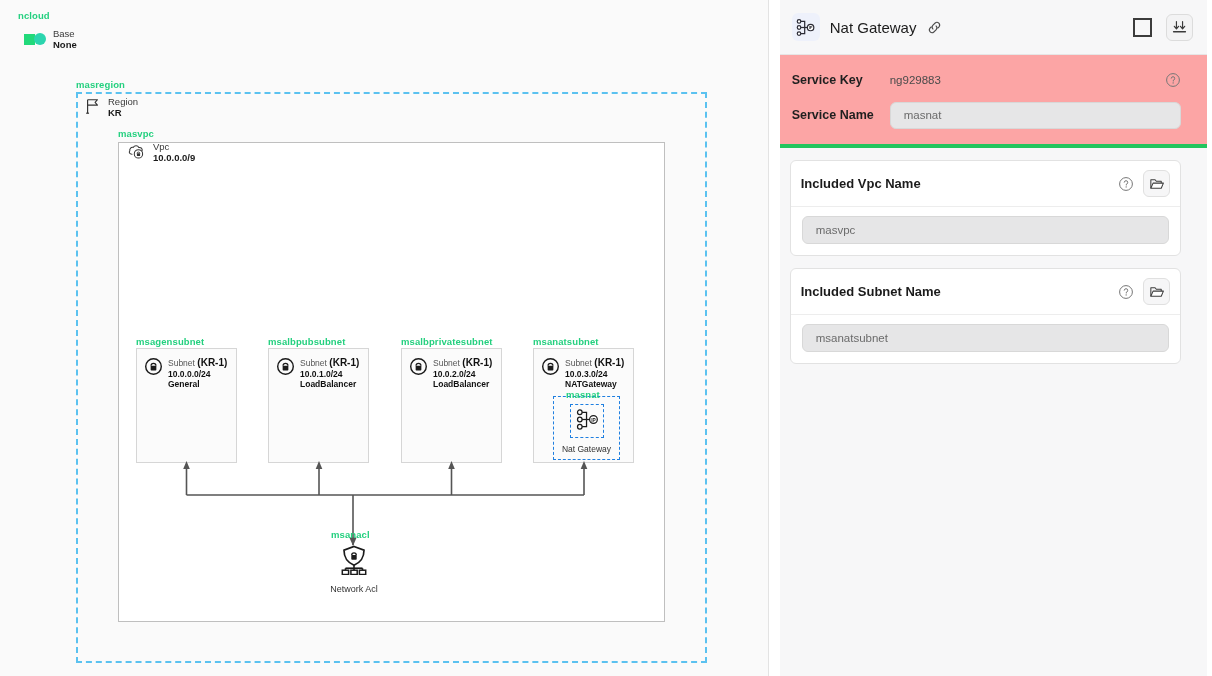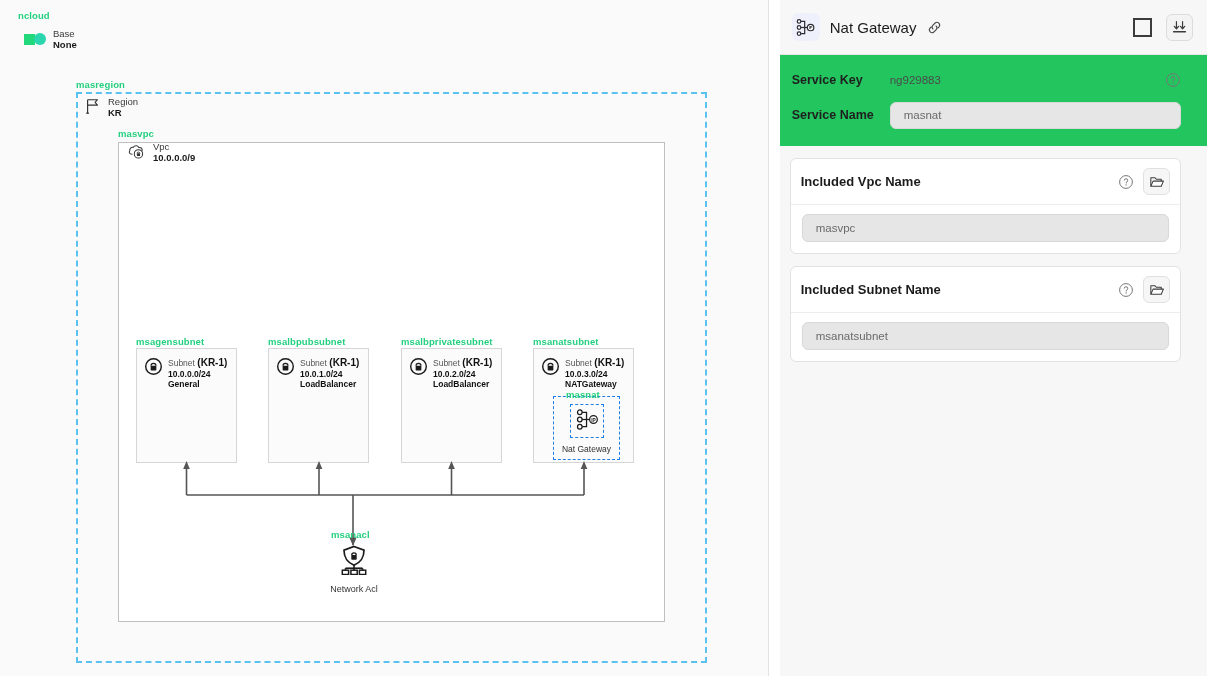--- a/index.html
+++ b/index.html
@@ -120,21 +120,21 @@
     width: 19px; height: 19px; border: 2px solid #3c3c3c; background: transparent;
     margin-right: 14px; flex: none; cursor: pointer;
   }
   #dl-btn {
     width: 27px; height: 27px; border: 1px solid #dcdcdc; border-radius: 6px;
     background: #f3f3f4; display: flex; align-items: center; justify-content: center;
     flex: none; cursor: pointer;
   }
 
   #panel-meta {
-    background: #22c55e; border-bottom: 2px solid #22c55e;
+    background: #fca5a5; border-bottom: 4px solid #22c55e;
     padding: 10px 26px 14px 10px;
   }
   .meta-row { display: flex; align-items: center; min-height: 30px; }
   .meta-label {
     width: 100px; font-size: 12.5px; color: #1f1f1f; font-weight: bold; flex: none;
     padding-left: 2px;
   }
   .meta-val { font-size: 11.5px; color: #4b4b4b; }
   .meta-row .spacer { flex: 1; }
   .qmark { flex: none; display: flex; align-items: center; }

